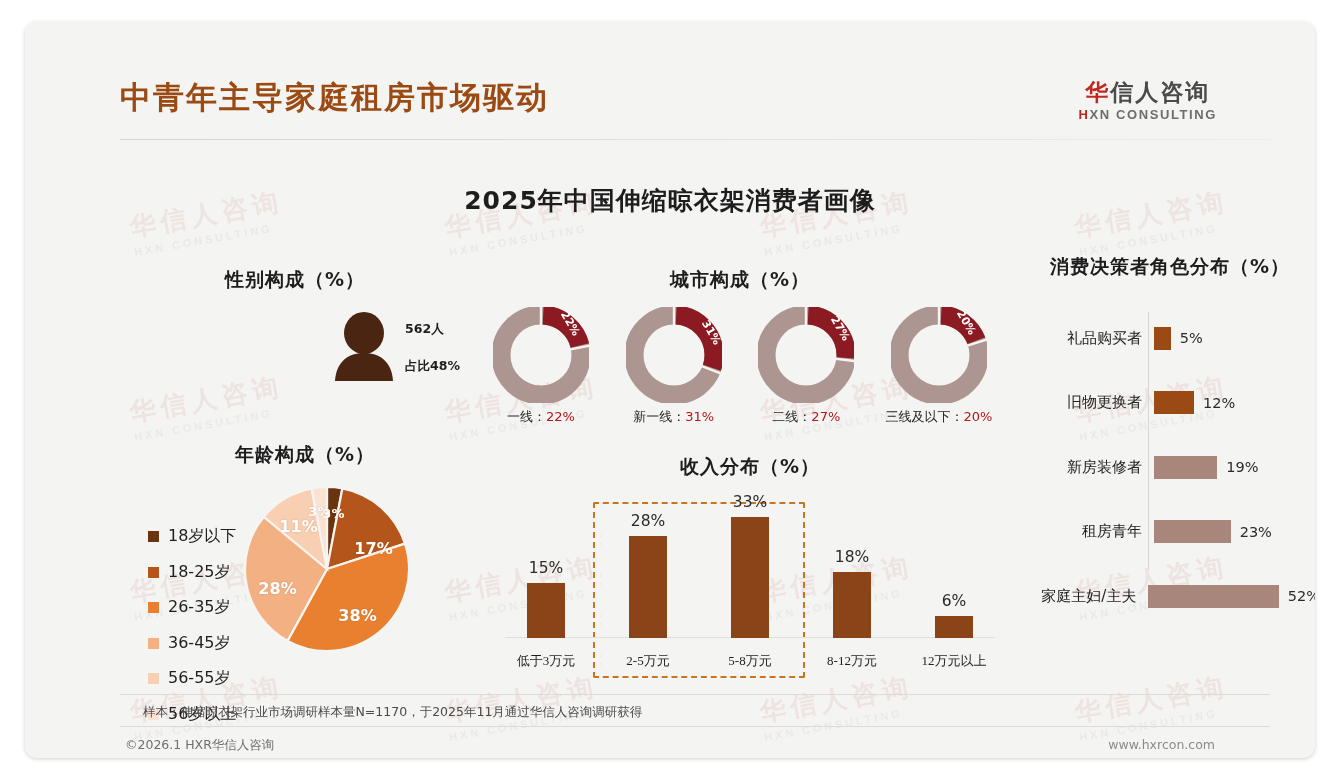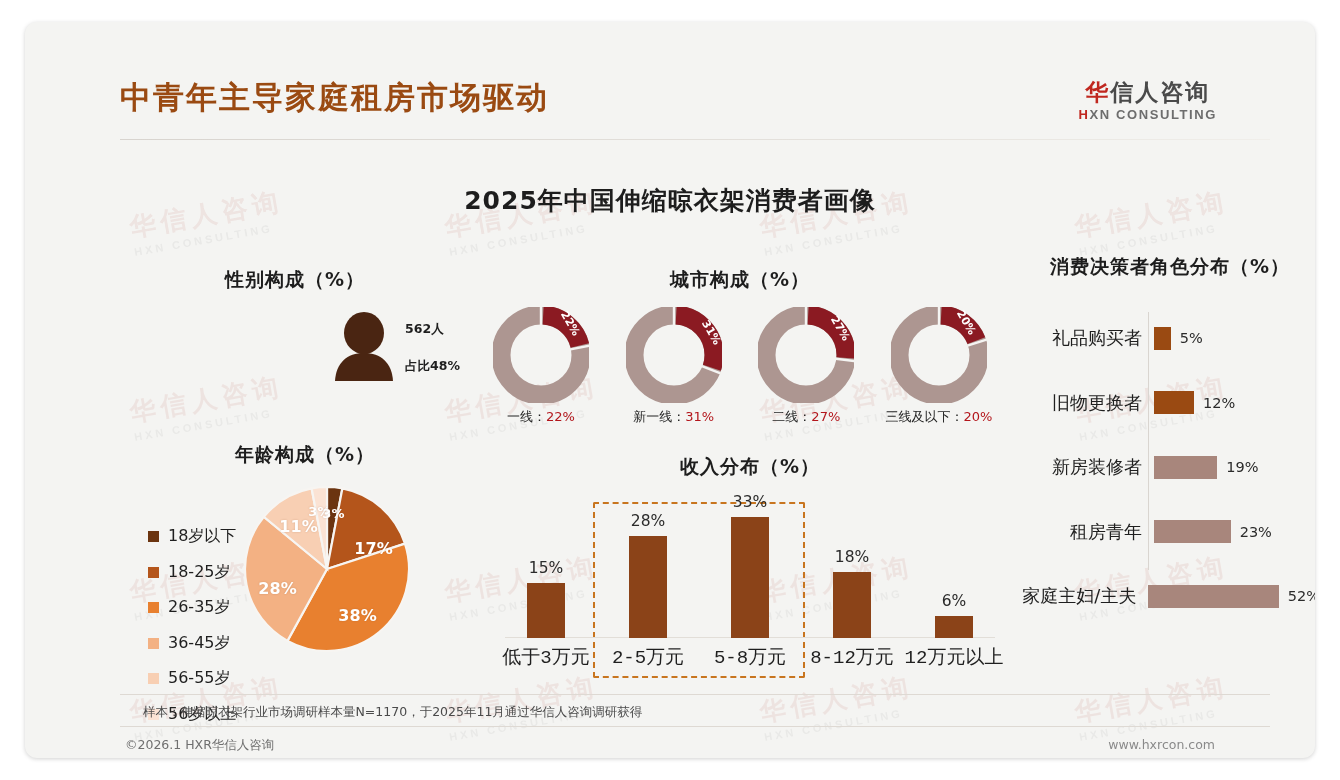--- a/index.html
+++ b/index.html
@@ -100,33 +100,33 @@
   
   .income{position:absolute;left:470px;top:432px;width:510px;}
   .income .panel-title{}
   .inc-plot{position:relative;height:190px;margin-top:4px;}
   .inc-axis{position:absolute;left:10px;right:10px;bottom:36px;height:1px;background:#e2ded8;}
   .inc-cols{position:absolute;left:0;right:0;bottom:36px;height:150px;display:flex;}
   .inc-col{flex:1;position:relative;height:100%;}
   .inc-bar{position:absolute;bottom:0;left:50%;transform:translateX(-50%);width:38px;background:#8b4318;}
   .inc-val{position:absolute;left:50%;transform:translateX(-50%);font-size:15.5px;color:#2b2b2b;
     font-family:"DejaVu Sans",sans-serif;white-space:nowrap;}
-  .inc-cat{position:absolute;bottom:2px;left:0;right:0;text-align:center;font-size:19px;color:#1f1f1f;
-    font-family:Liberation Mono, monospace;white-space:nowrap;}
+  .inc-cat{position:absolute;bottom:2px;left:0;right:0;text-align:center;font-size:13px;color:#1f1f1f;
+    font-family:Liberation Serif, serif;white-space:nowrap;}
   .inc-highlight{
     position:absolute;border:2px dashed #c8751f;border-radius:2px;pointer-events:none;
   }
 
   
   .roles{position:absolute;left:995px;top:232px;width:300px;}
   .roles .panel-title{margin-bottom:26px;}
   .roles-plot{position:relative;padding-left:0;}
   .roles-axis{position:absolute;left:128px;top:6px;width:1px;height:258px;background:#d9d5d0;}
   .role-row{display:flex;align-items:center;height:64.5px;}
-  .role-name{width:122px;text-align:right;padding-right:6px;font-size:18px;color:#1f1f1f;
+  .role-name{width:122px;text-align:right;padding-right:6px;font-size:15px;color:#1f1f1f;
     font-family:"DejaVu Sans",sans-serif;white-space:nowrap;}
   .role-bar{height:23px;margin-left:6px;background:#a8867c;}
   .role-val{margin-left:9px;font-size:14.5px;color:#2b2b2b;font-family:"DejaVu Sans",sans-serif;}
 
   
   .foot-rule{position:absolute;left:95px;top:672px;width:1150px;height:1px;background:#ded9d3;}
   .foot-note{position:absolute;left:118px;top:682px;font-size:12.5px;color:#4a4a4a;
     font-family:"DejaVu Sans",sans-serif;}
   .foot-rule2{position:absolute;left:95px;top:704px;width:1150px;height:1px;background:#ded9d3;}
   .foot-left{position:absolute;left:100px;top:715px;font-size:12.5px;color:#6f6f6f;

